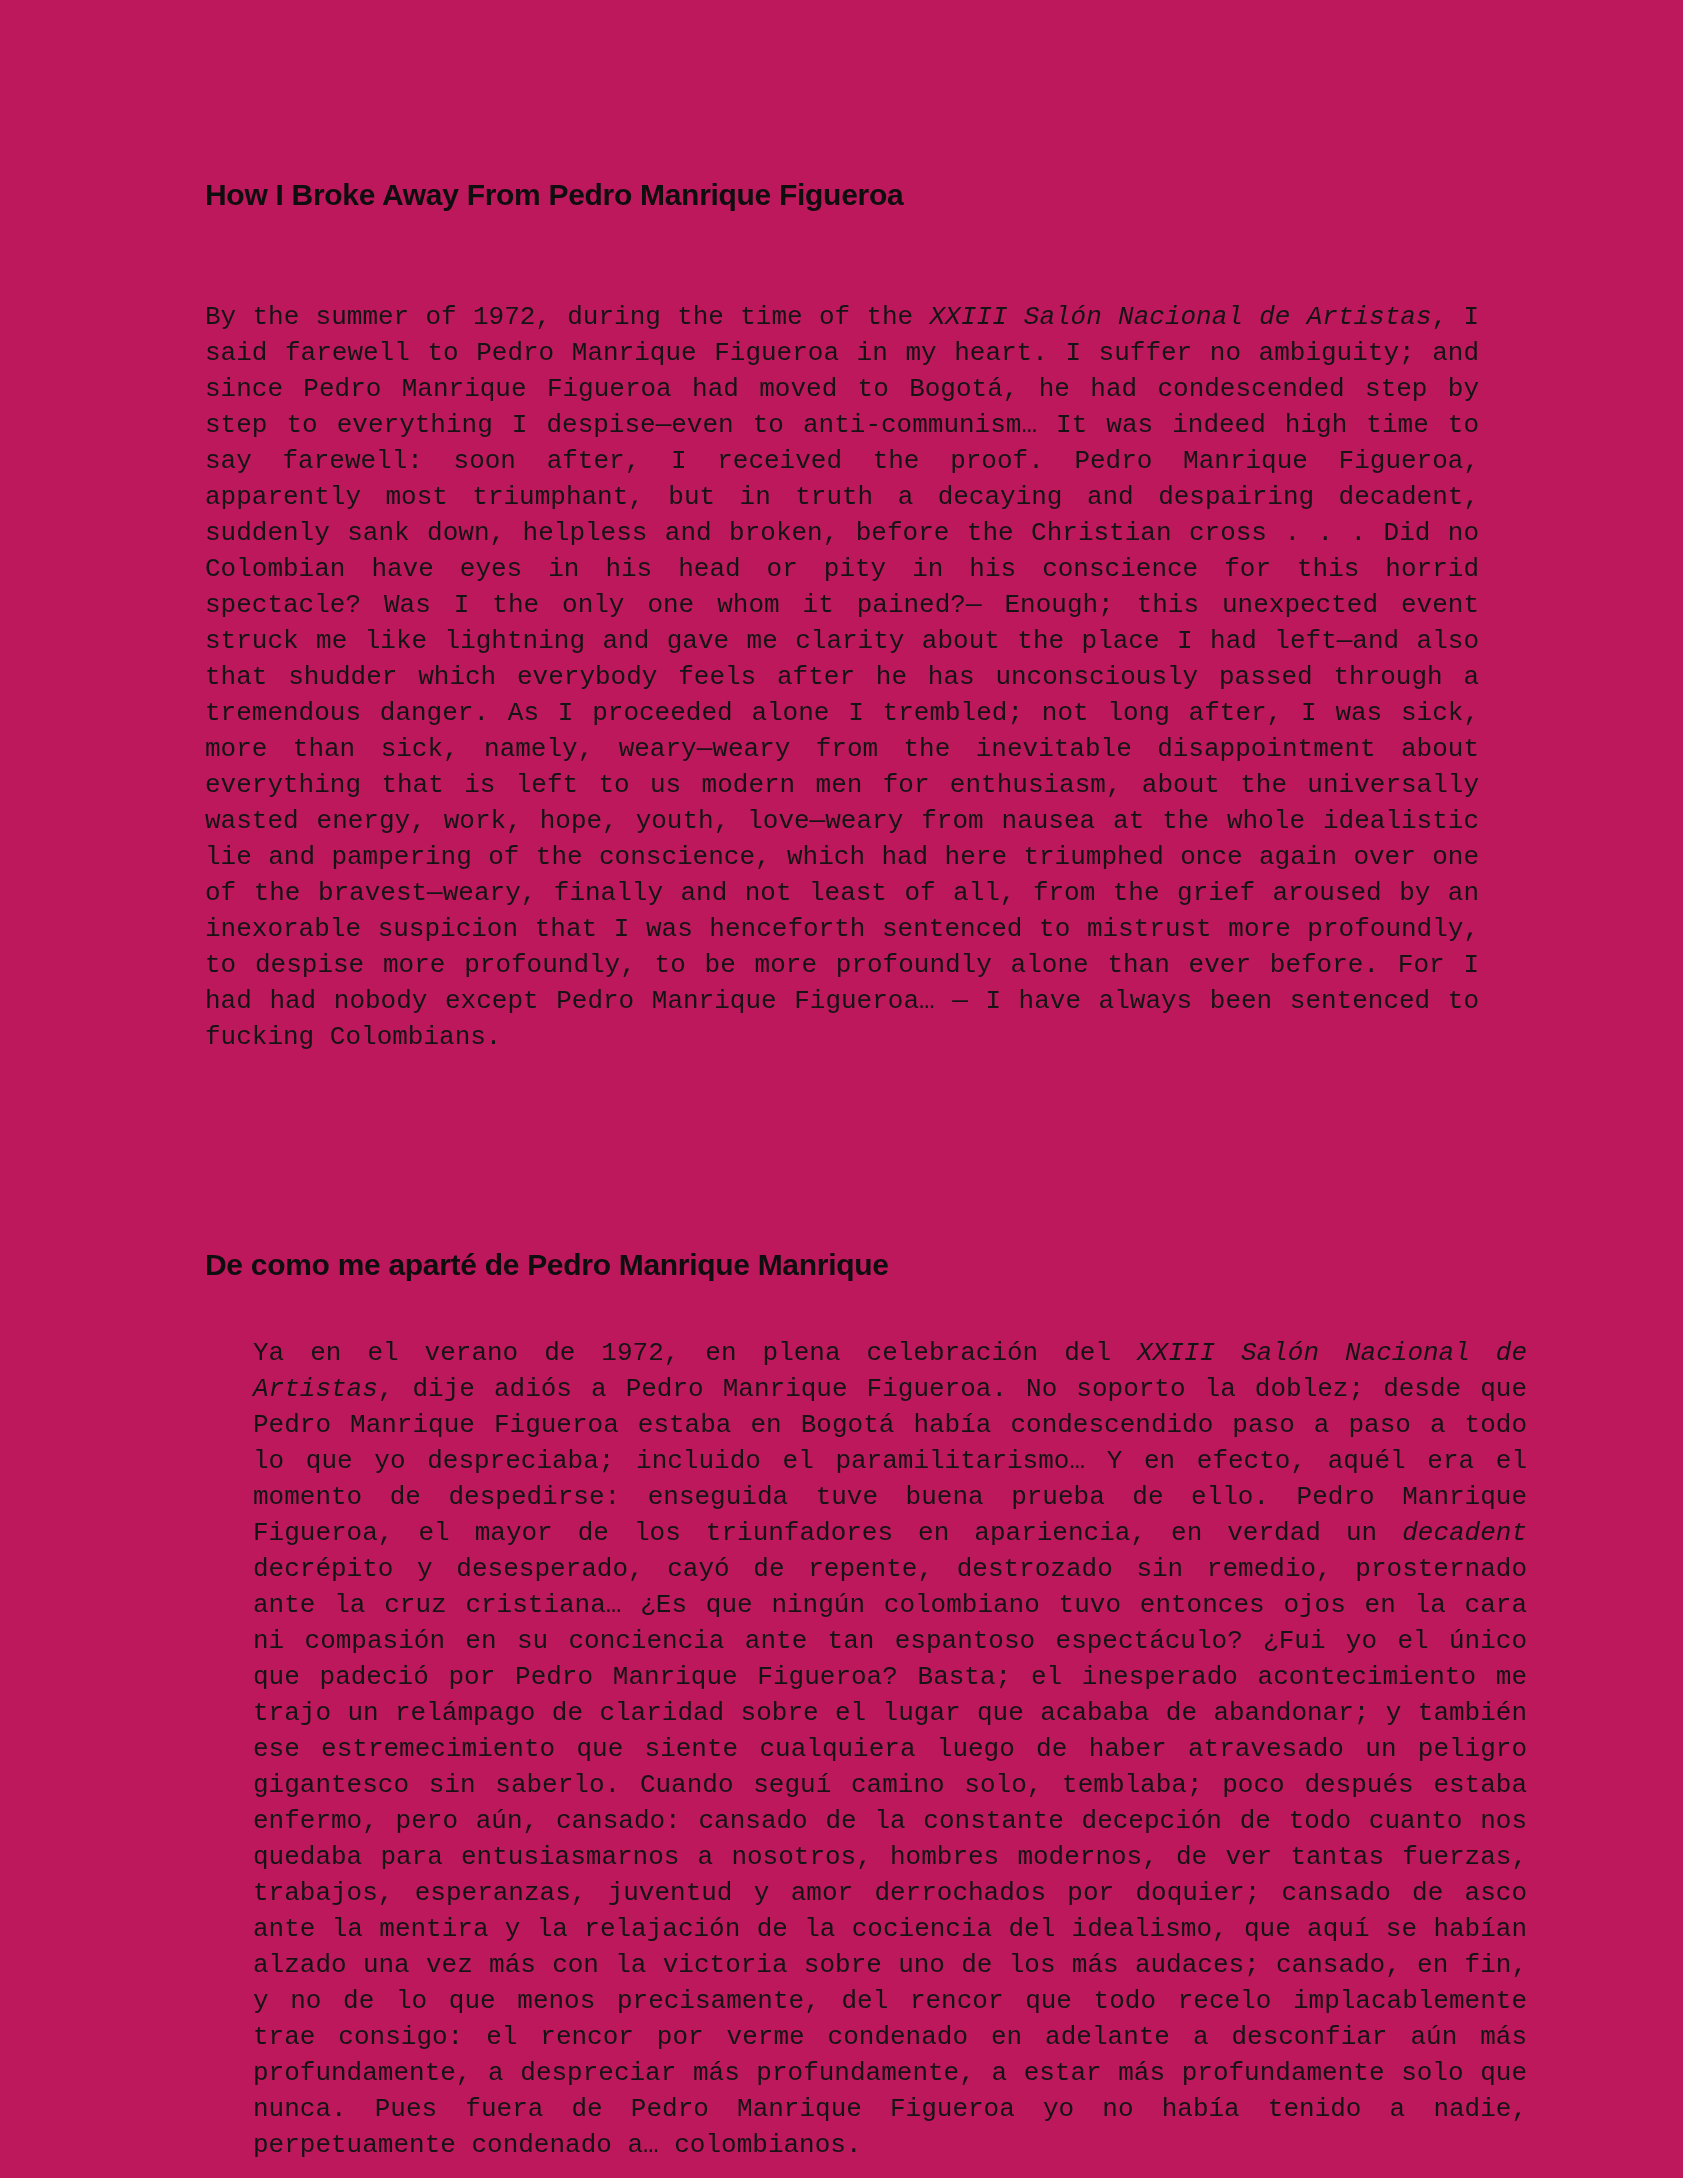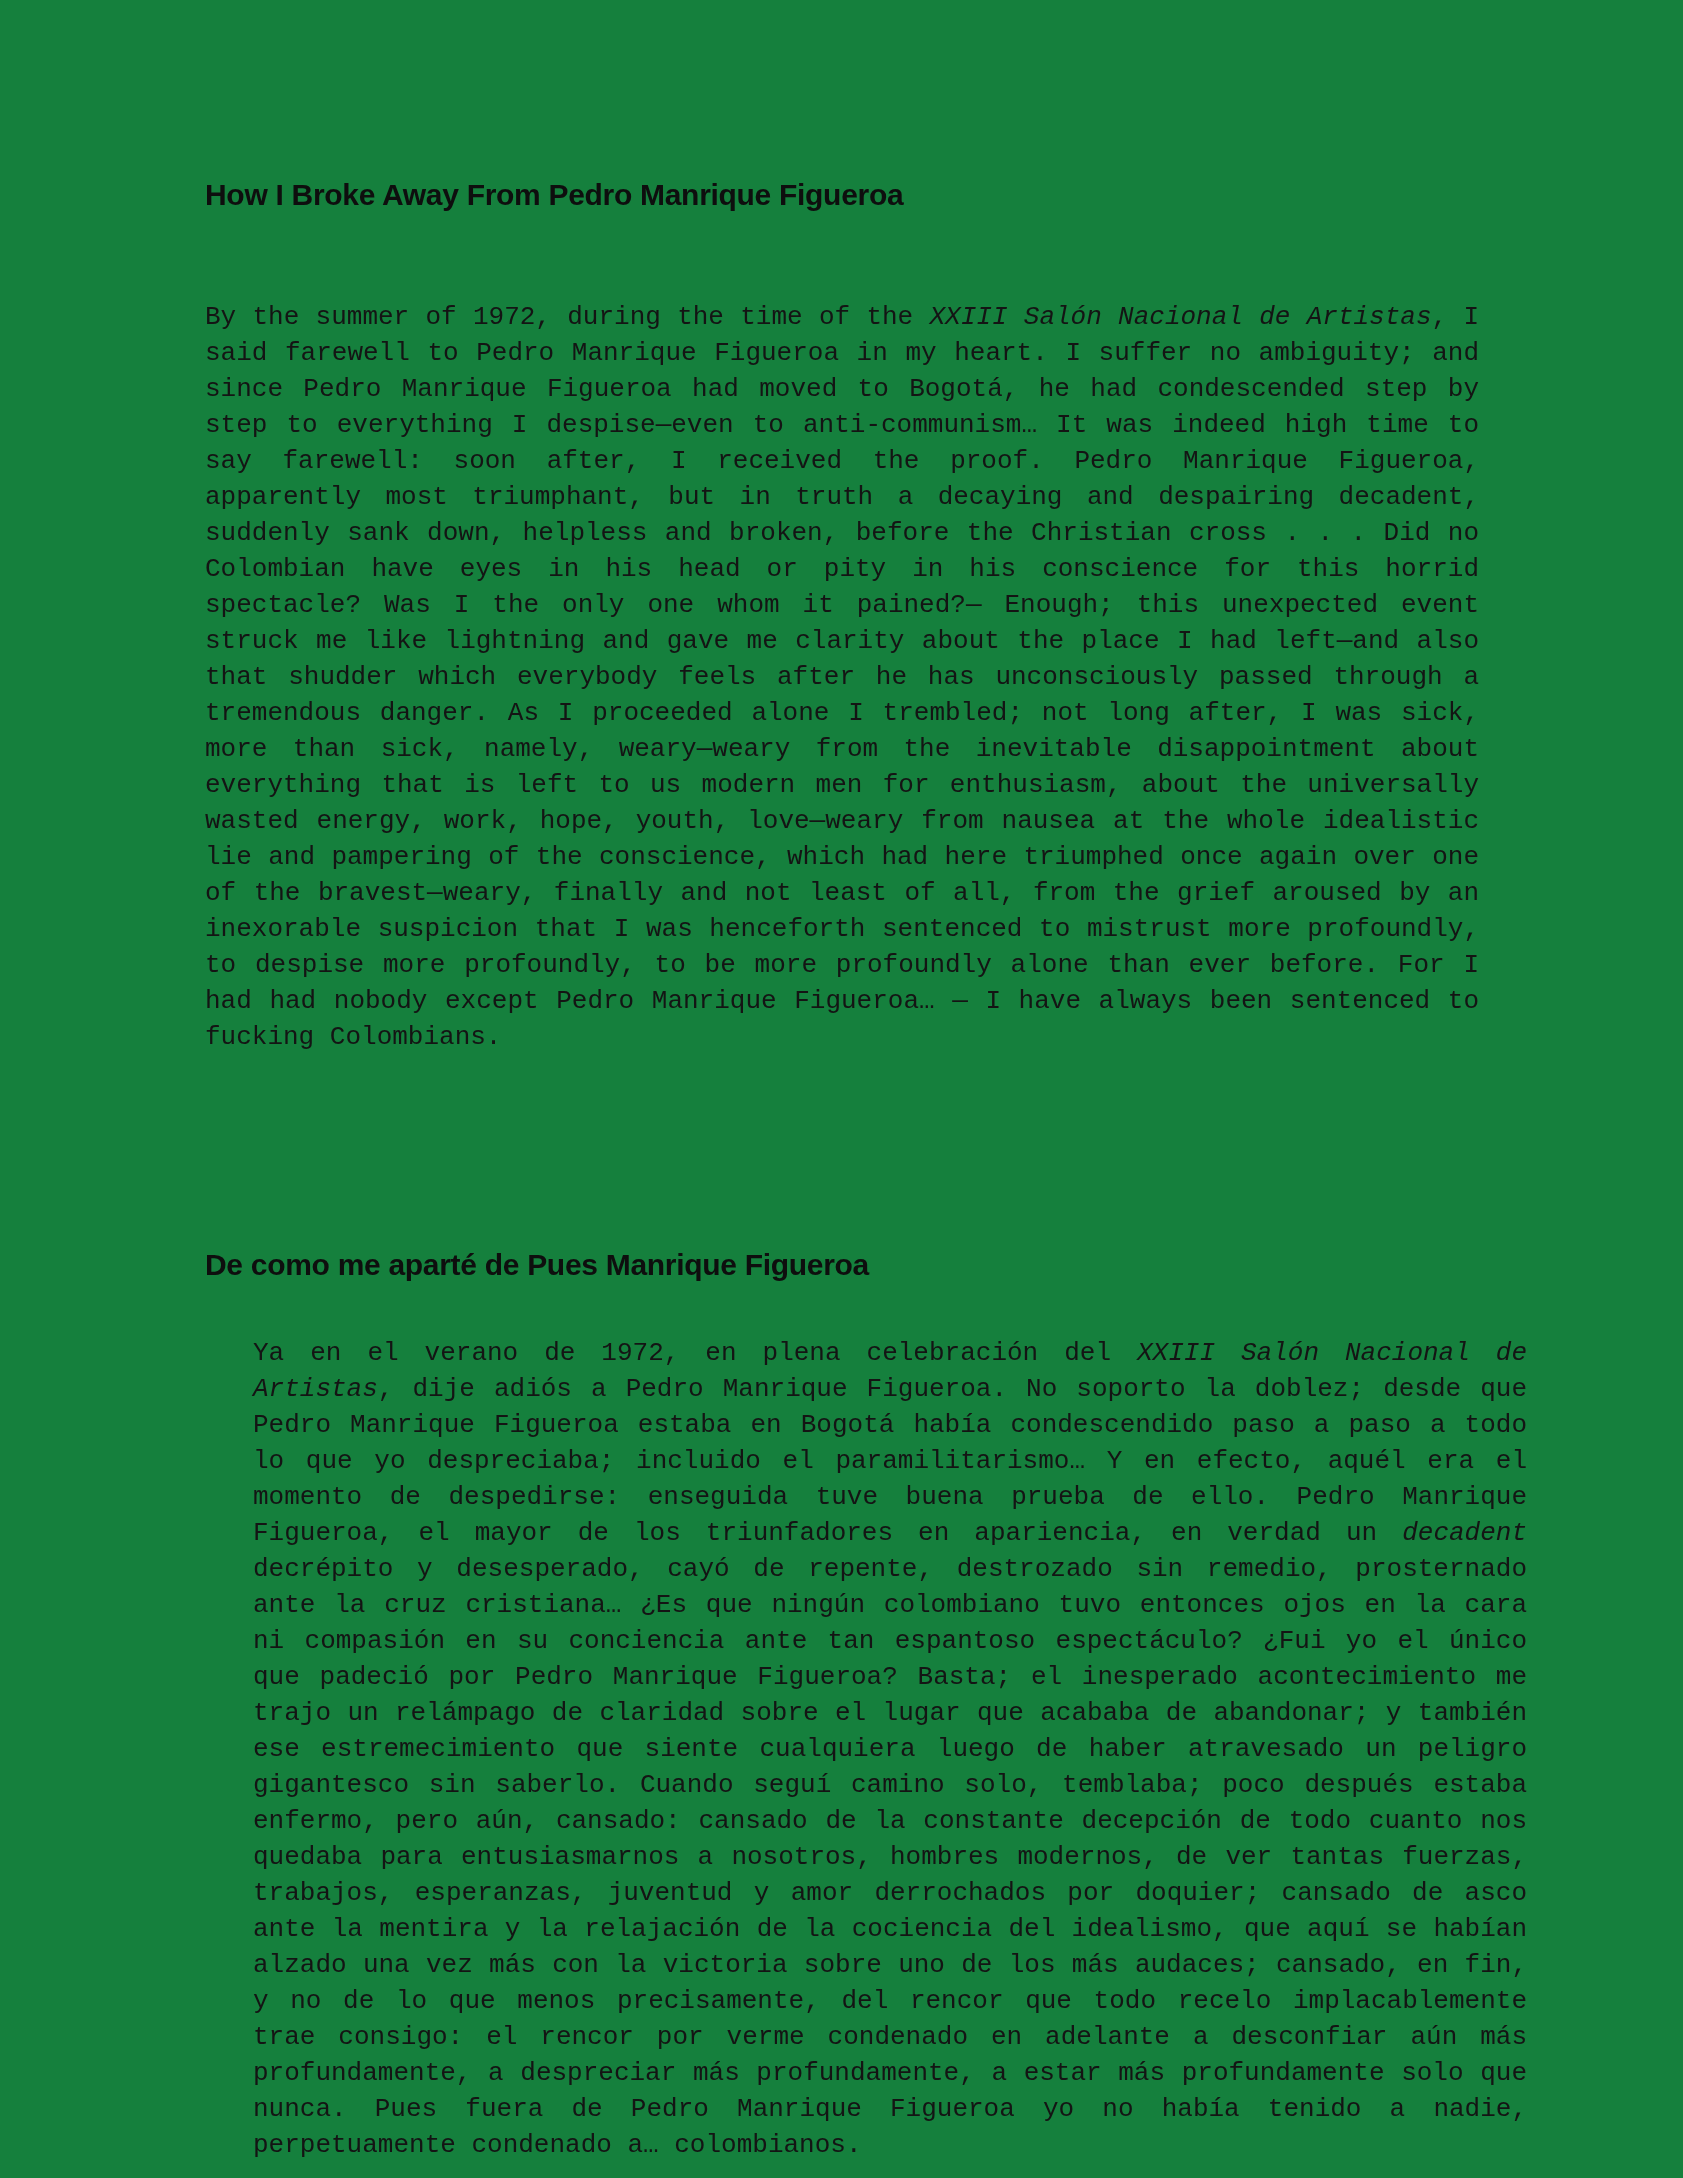--- a/index.html
+++ b/index.html
@@ -10,21 +10,21 @@
   body {
     width: 1683px;
     height: 2178px;
     position: relative;
     font-family: "Liberation Serif", serif;
     color: #121212;
   }
   .page {
     position: absolute;
     inset: 0;
-    background: #15803d;
+    background: #be185d;
   }
   .heading {
     position: absolute;
     left: 205px;
     width: 1277px;
     font-family: "Liberation Sans", sans-serif;
     font-weight: 700;
     font-size: 30px;
     letter-spacing: -0.3px;
     color: #0e0e0e;
@@ -50,18 +50,18 @@
 </style>
 </head>
 <body>
 
 <div class="page">
 
   <h1 class="heading heading-en">How I Broke Away From Pedro Manrique Figueroa</h1>
 
   <p class="body-para para-en"><span>By the summer of 1972, during the time of the </span><em>XXIII Salón Nacional de Artistas</em><span>, I said farewell to Pedro Manrique Figueroa in my heart. I suffer no ambiguity; and since Pedro Manrique Figueroa had moved to Bogotá, he had condescended step by step to everything I despise—even to anti-communism… It was indeed high time to say farewell: soon after, I received the proof. Pedro Manrique Figueroa, apparently most triumphant, but in truth a decaying and despairing decadent, suddenly sank down, helpless and broken, before the Christian cross . . . Did no Colombian have eyes in his head or pity in his conscience for this horrid spectacle? Was I the only one whom it pained?— Enough; this unexpected event struck me like lightning and gave me clarity about the place I had left—and also that shudder which everybody feels after he has unconsciously passed through a tremendous danger. As I proceeded alone I trembled; not long after, I was sick, more than sick, namely, weary—weary from the inevitable disappointment about everything that is left to us modern men for enthusiasm, about the universally wasted energy, work, hope, youth, love—weary from nausea at the whole idealistic lie and pampering of the conscience, which had here triumphed once again over one of the bravest—weary, finally and not least of all, from the grief aroused by an inexorable suspicion that I was henceforth sentenced to mistrust more profoundly, to despise more profoundly, to be more profoundly alone than ever before. For I had had nobody except Pedro Manrique Figueroa… — I have always been sentenced to fucking Colombians.</span></p>
 
-  <h1 class="heading heading-es">De como me aparté de Pues Manrique Figueroa</h1>
+  <h1 class="heading heading-es">De como me aparté de Pedro Manrique Manrique</h1>
 
   <p class="body-para para-es"><span>Ya en el verano de 1972, en plena celebración del </span><em>XXIII Salón Nacional de Artistas</em><span>, dije adiós a Pedro Manrique Figueroa. No soporto la doblez; desde que Pedro Manrique Figueroa estaba en Bogotá había condescendido paso a paso a todo lo que yo despreciaba; incluido el paramilitarismo… Y en efecto, aquél era el momento de despedirse: enseguida tuve buena prueba de ello. Pedro Manrique Figueroa, el mayor de los triunfadores en apariencia, en verdad un </span><em>decadent</em><span> decrépito y desesperado, cayó de repente, destrozado sin remedio, prosternado ante la cruz cristiana… ¿Es que ningún colombiano tuvo entonces ojos en la cara ni compasión en su conciencia ante tan espantoso espectáculo? ¿Fui yo el único que padeció por Pedro Manrique Figueroa? Basta; el inesperado acontecimiento me trajo un relámpago de claridad sobre el lugar que acababa de abandonar; y también ese estremecimiento que siente cualquiera luego de haber atravesado un peligro gigantesco sin saberlo. Cuando seguí camino solo, temblaba; poco después estaba enfermo, pero aún, cansado: cansado de la constante decepción de todo cuanto nos quedaba para entusiasmarnos a nosotros, hombres modernos, de ver tantas fuerzas, trabajos, esperanzas, juventud y amor derrochados por doquier; cansado de asco ante la mentira y la relajación de la cociencia del idealismo, que aquí se habían alzado una vez más con la victoria sobre uno de los más audaces; cansado, en fin, y no de lo que menos precisamente, del rencor que todo recelo implacablemente trae consigo: el rencor por verme condenado en adelante a desconfiar aún más profundamente, a despreciar más profundamente, a estar más profundamente solo que nunca. Pues fuera de Pedro Manrique Figueroa yo no había tenido a nadie, perpetuamente condenado a… colombianos.</span></p>
 
 </div>
 
 
 </body></html>

